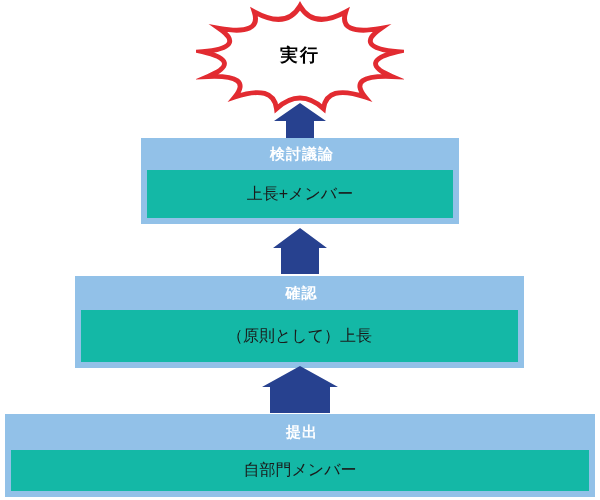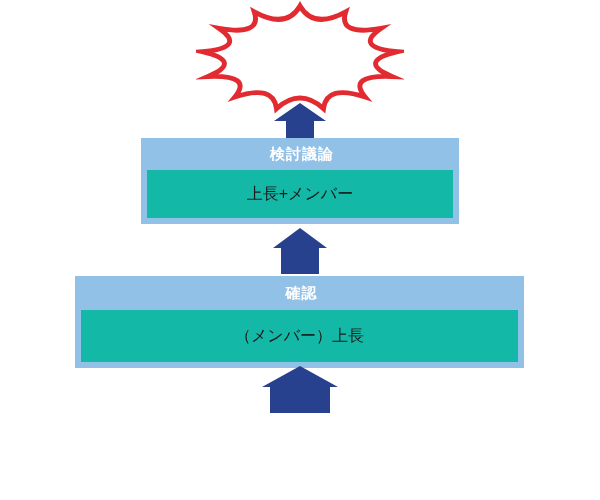--- a/index.html
+++ b/index.html
@@ -78,20 +78,21 @@
            Q152.7,75.0 171.3,97.7
            Q132.0,84.6 128.9,109.5
            Q105,88 81.1,109.5
            Q78.0,84.6 38.7,97.7
            Q57.3,75.0 11.5,76.8
            Q47.4,61.6 5.7,51.6
            Q50.8,47.4 22.7,27.9
            Q66.5,35.5 58.5,11.1
            Q91.1,28.9 105,5 Z" fill="#ffffff" stroke="var(--burst-red)" stroke-width="5" stroke-linejoin="miter" stroke-miterlimit="8"></path>
     </svg>
+    <div class="burst-label">実行</div>
   </div>
 
   <div class="arrow arrow-1">
     <svg width="52" height="35" viewBox="0 0 52 35" aria-hidden="true">
       <polygon points="26,0 52,18 40,18 40,35 12,35 12,18 0,18" fill="var(--arrow-navy)"></polygon>
     </svg>
   </div>
 
   <div class="step-box step-box-1">
     <div class="step-header">検討議論</div>
@@ -99,23 +100,27 @@
   </div>
 
   <div class="arrow arrow-2">
     <svg width="54" height="46" viewBox="0 0 54 46" aria-hidden="true">
       <polygon points="27,0 54,20 46,20 46,46 8,46 8,20 0,20" fill="var(--arrow-navy)"></polygon>
     </svg>
   </div>
 
   <div class="step-box step-box-2">
     <div class="step-header">確認</div>
-    <div class="step-body">（メンバー）上長</div>
+    <div class="step-body">（原則として）上長</div>
   </div>
 
   <div class="arrow arrow-3">
     <svg width="76" height="47" viewBox="0 0 76 47" aria-hidden="true">
       <polygon points="38,0 76,21 68,21 68,47 8,47 8,21 0,21" fill="var(--arrow-navy)"></polygon>
     </svg>
   </div>
 
+  <div class="step-box step-box-3">
+    <div class="step-header">提出</div>
+    <div class="step-body">自部門メンバー</div>
+  </div>
 
 </div>
 
 </body></html>

